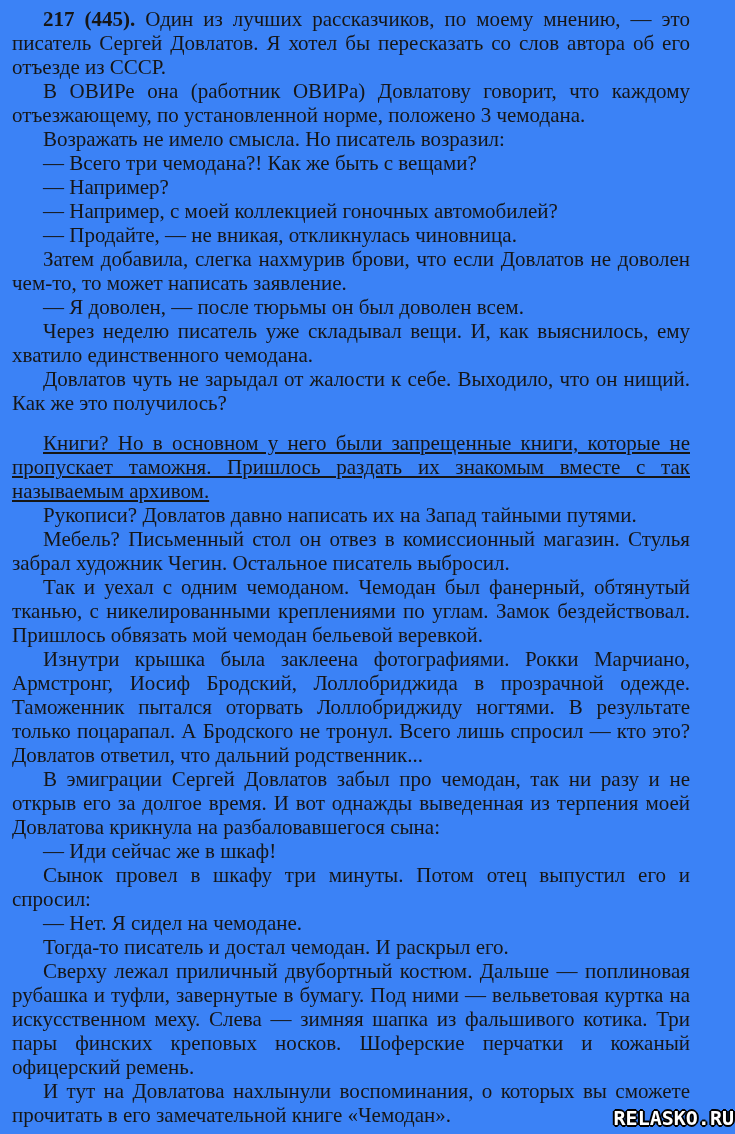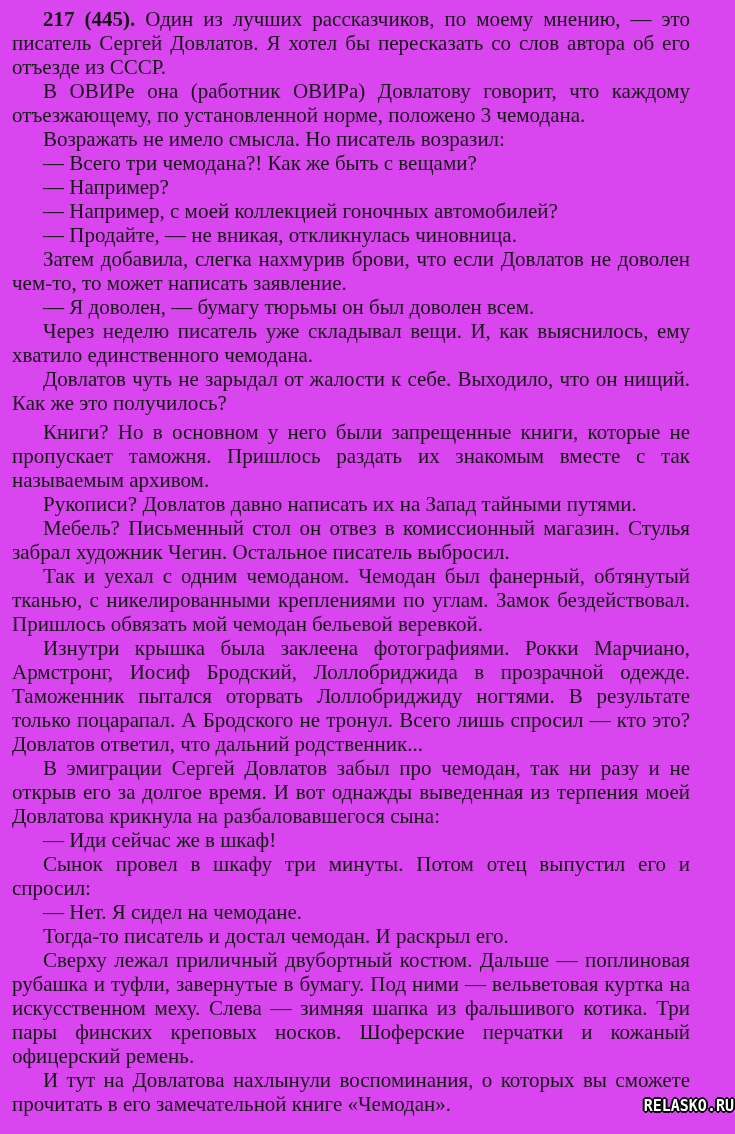--- a/index.html
+++ b/index.html
@@ -1,53 +1,53 @@
 <!DOCTYPE html>
 <html lang="ru"><head>
 <meta charset="utf-8">
 <style>
   html,body{margin:0;padding:0;background:#ffffff;}
   .page{
     position:relative;
     width:735px;height:1134px;
-    background:#d946ef;
+    background:#3b82f6;
     box-sizing:border-box;
     padding:7px 45px 0 12px;
     font-family:"Liberation Serif","DejaVu Serif",serif;
     font-size:21px;line-height:24px;
     color:#161616;
     text-align:justify;
     overflow:hidden;
     hyphens:auto;-webkit-hyphens:auto;
   }
   .page p{margin:0;text-indent:31px;}
-  .page p.gap{margin-top:5px;}
+  .page p.gap{margin-top:16px;text-decoration:underline;}
   .exnum{font-weight:bold;}
   .watermark{
-    position:absolute;right:1px;bottom:16px;
+    position:absolute;right:1px;bottom:4px;
     font-family:"DejaVu Sans Mono",monospace;
-    font-weight:bold;font-size:15px;letter-spacing:0;
+    font-weight:bold;font-size:20px;letter-spacing:0;
     color:#ffffff;
     text-shadow:-2px 0 0 #000,2px 0 0 #000,0 -2px 0 #000,0 2px 0 #000,
                 -1px -1px 0 #000,1px -1px 0 #000,-1px 1px 0 #000,1px 1px 0 #000;
   }
 </style>
 </head>
 <body>
 
 <div class="page">
   <p><b class="exnum">217 (445).</b> <span>Один из лучших рассказчиков, по моему мнению, — это писатель Сергей Довлатов. Я хотел бы пересказать со слов автора об его отъезде из СССР.</span></p>
   <p>В ОВИРе она (работник ОВИРа) Довлатову говорит, что каждому отъезжающему, по установленной норме, положено 3 чемодана.</p>
   <p>Возражать не имело смысла. Но писатель возразил:</p>
   <p>— Всего три чемодана?! Как же быть с вещами?</p>
   <p>— Например?</p>
   <p>— Например, с моей коллекцией гоночных автомобилей?</p>
   <p>— Продайте, — не вникая, откликнулась чиновница.</p>
   <p>Затем добавила, слегка нахмурив брови, что если Довлатов не доволен чем-то, то может написать заявление.</p>
-  <p>— Я доволен, — бумагу тюрьмы он был доволен всем.</p>
+  <p>— Я доволен, — после тюрьмы он был доволен всем.</p>
   <p>Через неделю писатель уже складывал вещи. И, как выяснилось, ему хватило единственного чемодана.</p>
   <p>Довлатов чуть не зарыдал от жалости к себе. Выходило, что он нищий. Как же это получилось?</p>
   <p class="gap">Книги? Но в основном у него были запрещенные книги, которые не пропускает таможня. Пришлось раздать их знакомым вместе с так называемым архивом.</p>
   <p>Рукописи? Довлатов давно написать их на Запад тайными путями.</p>
   <p>Мебель? Письменный стол он отвез в комиссионный магазин. Стулья забрал художник Чегин. Остальное писатель выбросил.</p>
   <p>Так и уехал с одним чемоданом. Чемодан был фанерный, обтянутый тканью, с никелированными креплениями по углам. Замок бездействовал. Пришлось обвязать мой чемодан бельевой веревкой.</p>
   <p>Изнутри крышка была заклеена фотографиями. Рокки Марчиано, Армстронг, Иосиф Бродский, Лоллобриджида в прозрачной одежде. Таможенник пытался оторвать Лоллобриджиду ногтями. В результате только поцарапал. А Бродского не тронул. Всего лишь спросил — кто это? Довлатов ответил, что дальний родственник...</p>
   <p>В эмиграции Сергей Довлатов забыл про чемодан, так ни разу и не открыв его за долгое время. И вот однажды выведенная из терпения моей Довлатова крикнула на разбаловавшегося сына:</p>
   <p>— Иди сейчас же в шкаф!</p>
   <p>Сынок провел в шкафу три минуты. Потом отец выпустил его и спросил:</p>

